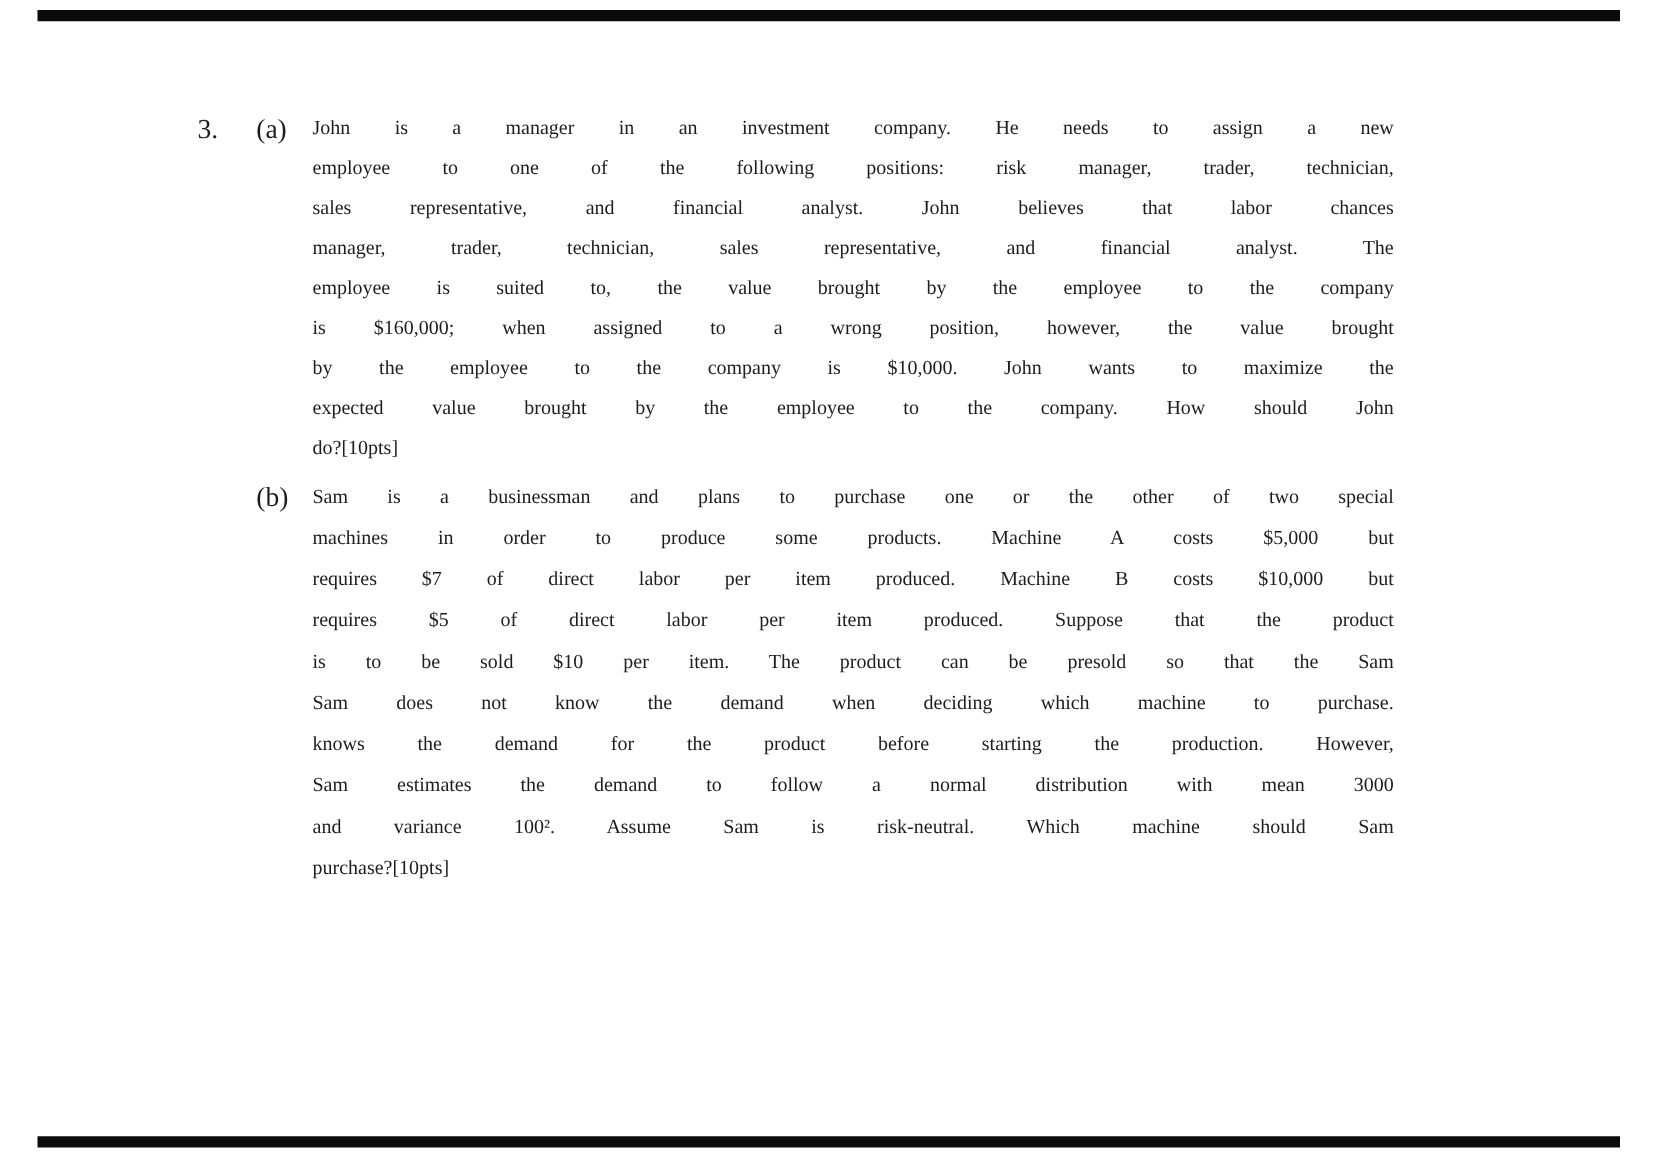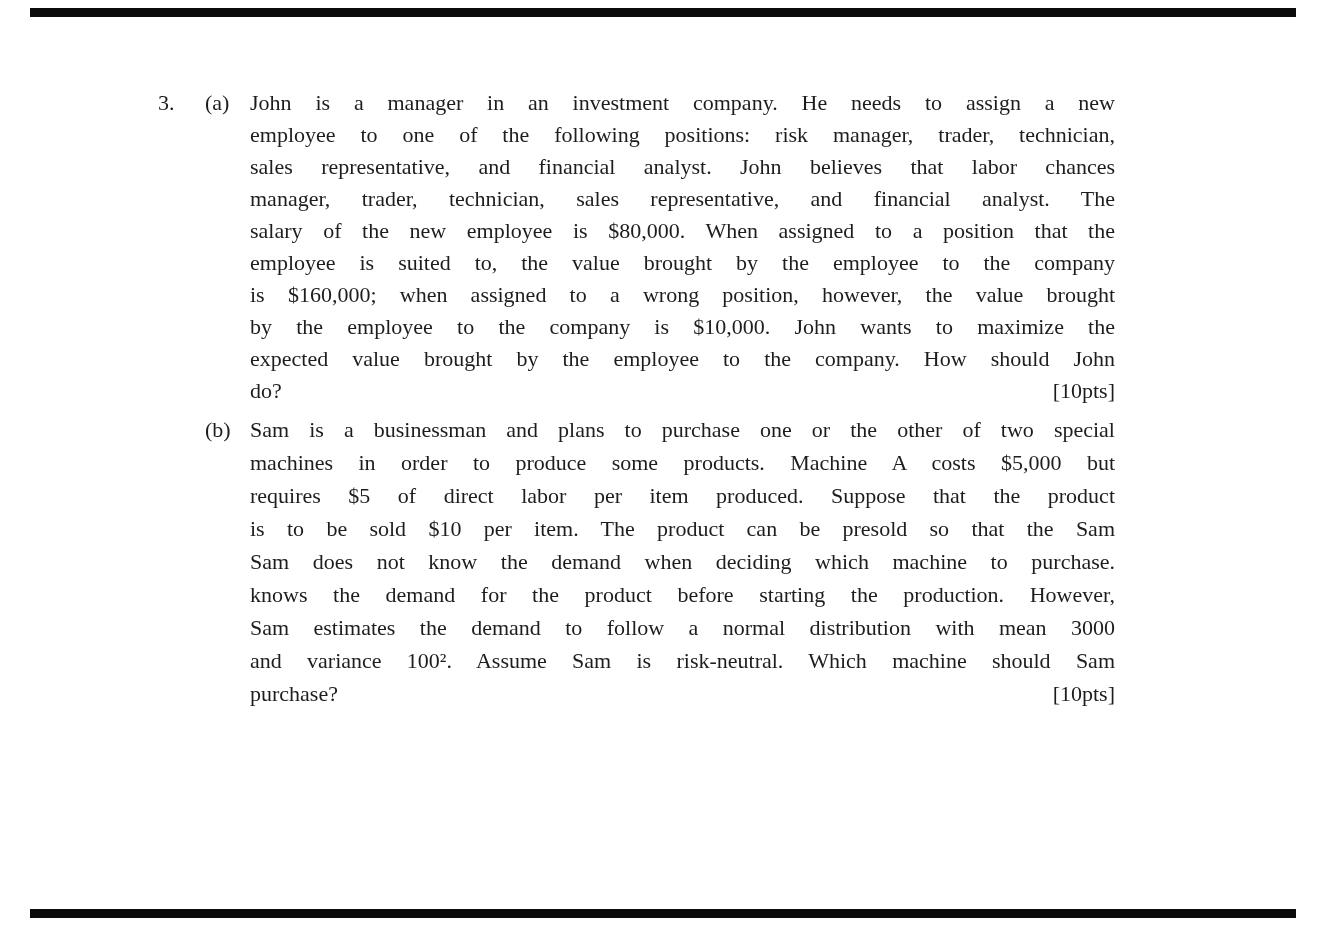--- a/index.html
+++ b/index.html
@@ -44,31 +44,30 @@
   }
   .part-label {
     flex: 0 0 45px;
     width: 45px;
     font-size: 22px;
     line-height: 32px;
   }
   .part-content {
     flex: 1 1 auto;
     min-width: 0;
-    font-size: 22px;
+    font-size: 16px;
   }
   .line {
     line-height: 32px;
     text-align: justify;
     text-align-last: justify;
     white-space: normal;
   }
   .last-row {
     display: flex;
-    justify-content: space-between;
     line-height: 32px;
   }
   .part-b { margin-top: 6px; }
   .part-b .part-label,
   .part-b .line,
   .part-b .last-row { line-height: 33px; }
 </style>
 </head>
 <body>
 
@@ -80,39 +79,39 @@
 <div class="problem-body">
 
   <section class="part part-a">
     <div class="part-label">(a)</div>
     <div class="part-content">
       <div class="lines">
           <div class="line">John is a manager in an investment company. He needs to assign a new</div>
           <div class="line">employee to one of the following positions: risk manager, trader, technician,</div>
           <div class="line">sales representative, and financial analyst. John believes that labor chances</div>
           <div class="line">manager, trader, technician, sales representative, and financial analyst. The</div>
-          <div class="line">salary of the new employee is $80,000. When assigned to a position that the</div>
           <div class="line">employee is suited to, the value brought by the employee to the company</div>
           <div class="line">is $160,000; when assigned to a wrong position, however, the value brought</div>
           <div class="line">by the employee to the company is $10,000. John wants to maximize the</div>
           <div class="line">expected value brought by the employee to the company. How should John</div>
         </div>
       <div class="last-row">
         <span class="last-line">do?</span>
         <span class="points">[10pts]</span>
       </div>
     </div>
   </section>
 
   <section class="part part-b">
     <div class="part-label">(b)</div>
     <div class="part-content">
       <div class="lines">
           <div class="line">Sam is a businessman and plans to purchase one or the other of two special</div>
           <div class="line">machines in order to produce some products. Machine A costs $5,000 but</div>
+          <div class="line">requires $7 of direct labor per item produced. Machine B costs $10,000 but</div>
           <div class="line">requires $5 of direct labor per item produced. Suppose that the product</div>
           <div class="line">is to be sold $10 per item. The product can be presold so that the Sam</div>
           <div class="line">Sam does not know the demand when deciding which machine to purchase.</div>
           <div class="line">knows the demand for the product before starting the production. However,</div>
           <div class="line">Sam estimates the demand to follow a normal distribution with mean 3000</div>
           <div class="line">and variance 100². Assume Sam is risk-neutral. Which machine should Sam</div>
         </div>
       <div class="last-row">
         <span class="last-line">purchase?</span>
         <span class="points">[10pts]</span>

